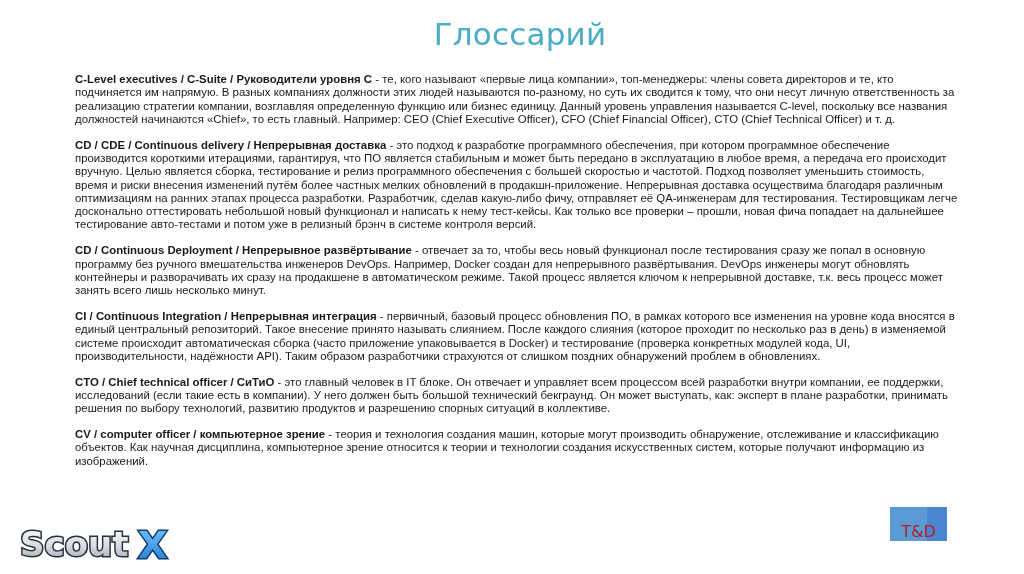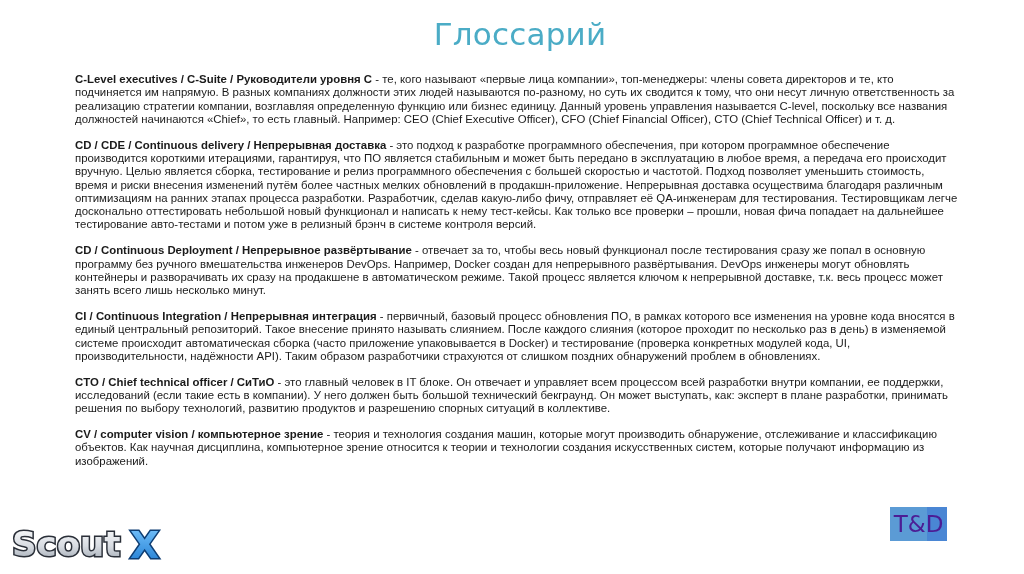--- a/index.html
+++ b/index.html
@@ -15,46 +15,46 @@
     }
     .content {
       position: absolute; left: 75px; top: 73px; width: 885px;
     }
     .entry {
       font-size: 11.4px; line-height: 13.3px; color: #1a1a1a;
       margin: 0 0 12.5px 0;
     }
     .entry .term { font-weight: bold; }
     .logo-scoutx {
-      position: absolute; left: 10px; top: 520px; width: 160px; height: 46px; text-decoration: underline;
+      position: absolute; left: 18px; top: 520px; width: 160px; height: 46px; text-decoration: underline;
     }
     .logo-td {
       position: absolute; left: 890px; top: 507px; width: 57px; height: 34px;
       display: flex;
     }
     .logo-td .l { flex: 1; background: #5b9bd5; }
     .logo-td .r { width: 20px; background: #4a86d4; }
     .logo-td .txt {
-      position: absolute; left: 0; top: 0; width: 57px; height: 34px;
-      color: #4c1d95; font-family: "DejaVu Sans", sans-serif; font-size: 23px;
+      position: absolute; left: 0; top: 8px; width: 57px; height: 34px;
+      color: #b91c1c; font-family: "DejaVu Sans", sans-serif; font-size: 16px;
       line-height: 34px; text-align: center;
     }
   </style>
 </head>
 <body>
 
 <div class="title">Глоссарий</div>
 
 <div class="content">
   <p class="entry"><span class="term">C-Level executives / C-Suite / Руководители уровня С</span><span> - те, кого называют «первые лица компании», топ-менеджеры: члены совета директоров и те, кто подчиняется им напрямую. В разных компаниях должности этих людей называются по-разному, но суть их сводится к тому, что они несут личную ответственность за реализацию стратегии компании, возглавляя определенную функцию или бизнес единицу. Данный уровень управления называется C-level, поскольку все названия должностей начинаются «Chief», то есть главный. Например: CEO (Chief Executive Officer), CFO (Chief Financial Officer), CTO (Chief Technical Officer) и т. д.</span></p>
   <p class="entry"><span class="term">CD / CDE / Continuous delivery / Непрерывная доставка</span><span> - это подход к разработке программного обеспечения, при котором программное обеспечение производится короткими итерациями, гарантируя, что ПО является стабильным и может быть передано в эксплуатацию в любое время, а передача его происходит вручную. Целью является сборка, тестирование и релиз программного обеспечения с большей скоростью и частотой. Подход позволяет уменьшить стоимость, время и риски внесения изменений путём более частных мелких обновлений в продакшн-приложение. Непрерывная доставка осуществима благодаря различным оптимизациям на ранних этапах процесса разработки. Разработчик, сделав какую-либо фичу, отправляет её QA-инженерам для тестирования. Тестировщикам легче досконально оттестировать небольшой новый функционал и написать к нему тест-кейсы. Как только все проверки – прошли, новая фича попадает на дальнейшее тестирование авто-тестами и потом уже в релизный брэнч в системе контроля версий.</span></p>
   <p class="entry"><span class="term">CD / Continuous Deployment / Непрерывное развёртывание</span><span> - отвечает за то, чтобы весь новый функционал после тестирования сразу же попал в основную программу без ручного вмешательства инженеров DevOps. Например, Docker создан для непрерывного развёртывания. DevOps инженеры могут обновлять контейнеры и разворачивать их сразу на продакшене в автоматическом режиме. Такой процесс является ключом к непрерывной доставке, т.к. весь процесс может занять всего лишь несколько минут.</span></p>
   <p class="entry"><span class="term">CI / Continuous Integration / Непрерывная интеграция</span><span> - первичный, базовый процесс обновления ПО, в рамках которого все изменения на уровне кода вносятся в единый центральный репозиторий. Такое внесение принято называть слиянием. После каждого слияния (которое проходит по несколько раз в день) в изменяемой системе происходит автоматическая сборка (часто приложение упаковывается в Docker) и тестирование (проверка конкретных модулей кода, UI, производительности, надёжности API). Таким образом разработчики страхуются от слишком поздних обнаружений проблем в обновлениях.</span></p>
   <p class="entry"><span class="term">CTO / Chief technical officer / СиТиО</span><span> - это главный человек в IT блоке. Он отвечает и управляет всем процессом всей разработки внутри компании, ее поддержки, исследований (если такие есть в компании). У него должен быть большой технический бекграунд. Он может выступать, как: эксперт в плане разработки, принимать решения по выбору технологий, развитию продуктов и разрешению спорных ситуаций в коллективе.</span></p>
-  <p class="entry"><span class="term">CV / computer vision / компьютерное зрение</span><span> - теория и технология создания машин, которые могут производить обнаружение, отслеживание и классификацию объектов. Как научная дисциплина, компьютерное зрение относится к теории и технологии создания искусственных систем, которые получают информацию из изображений.</span></p>
+  <p class="entry"><span class="term">CV / computer officer / компьютерное зрение</span><span> - теория и технология создания машин, которые могут производить обнаружение, отслеживание и классификацию объектов. Как научная дисциплина, компьютерное зрение относится к теории и технологии создания искусственных систем, которые получают информацию из изображений.</span></p>
 </div>
 
 <div class="logo-scoutx">
   <svg width="160" height="46" viewBox="0 0 160 46">
     <defs>
       <linearGradient id="silver" x1="0" y1="0" x2="0" y2="1">
         <stop offset="0" stop-color="#ffffff"></stop>
         <stop offset="0.55" stop-color="#d8dce2"></stop>
         <stop offset="1" stop-color="#9aa3ad"></stop>
       </linearGradient>

